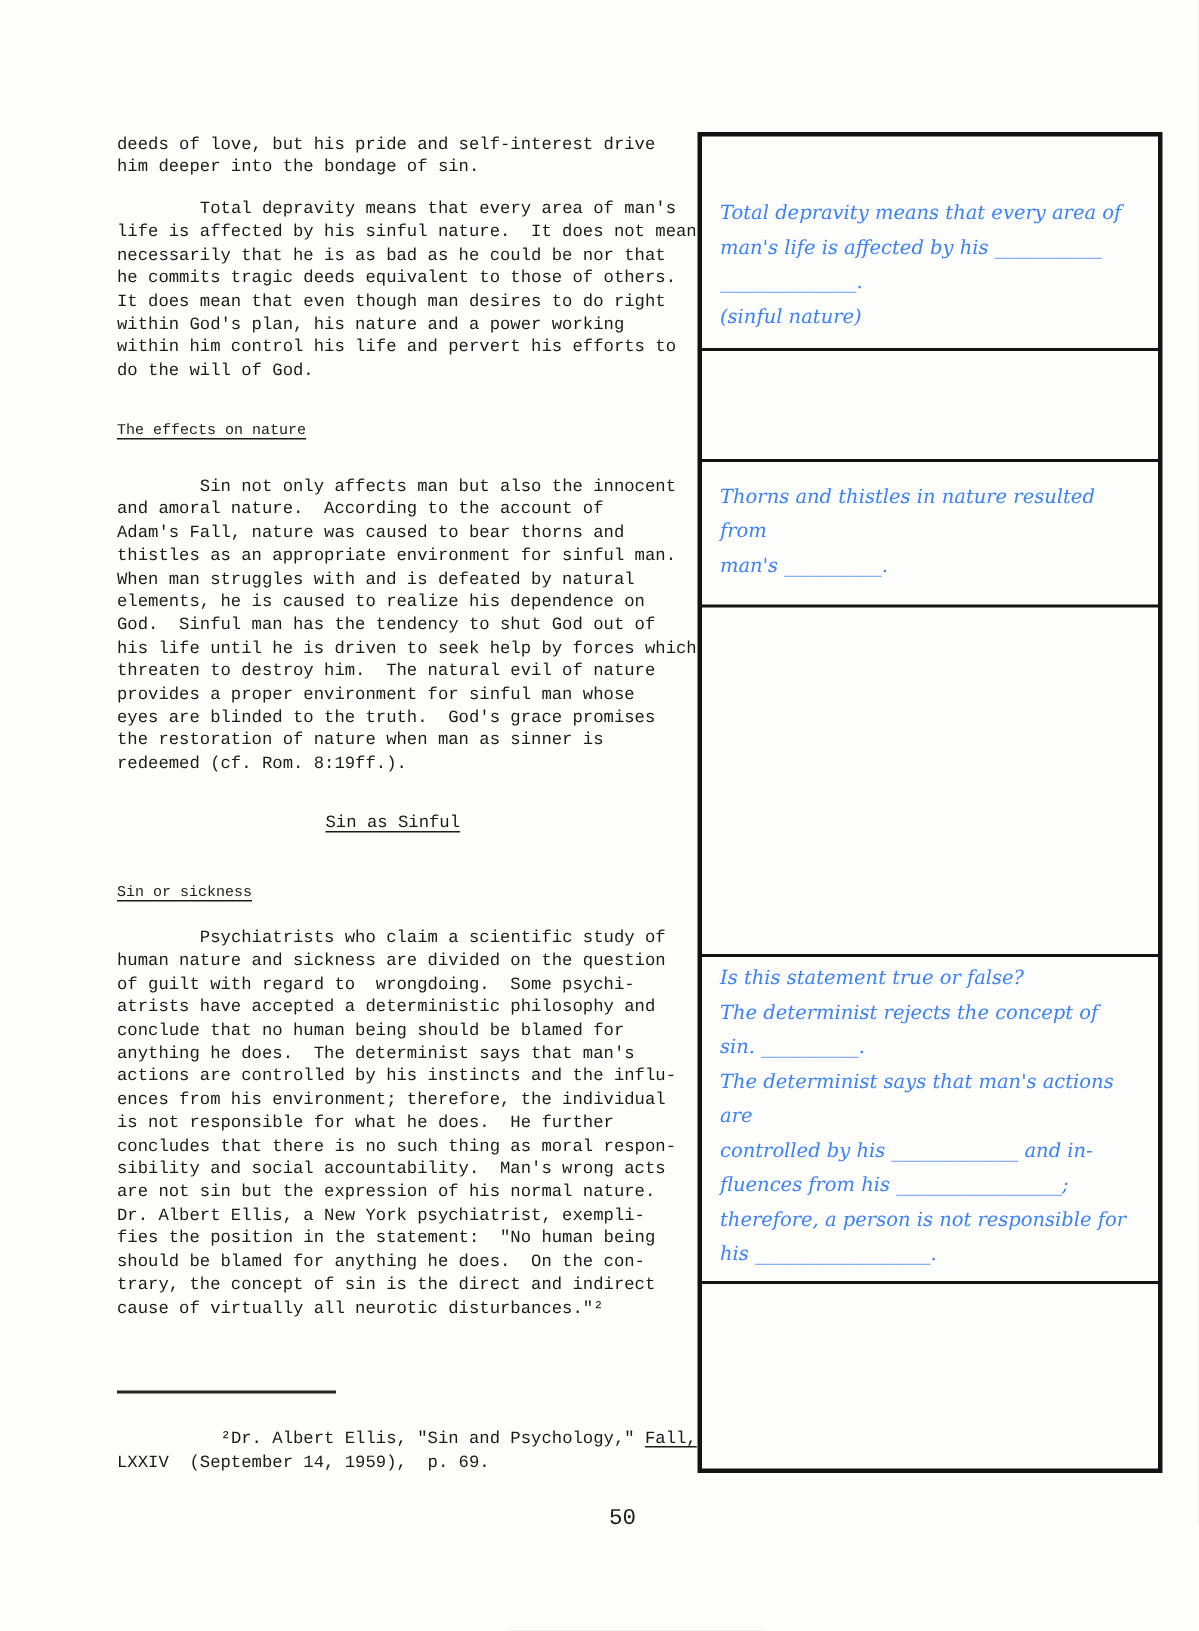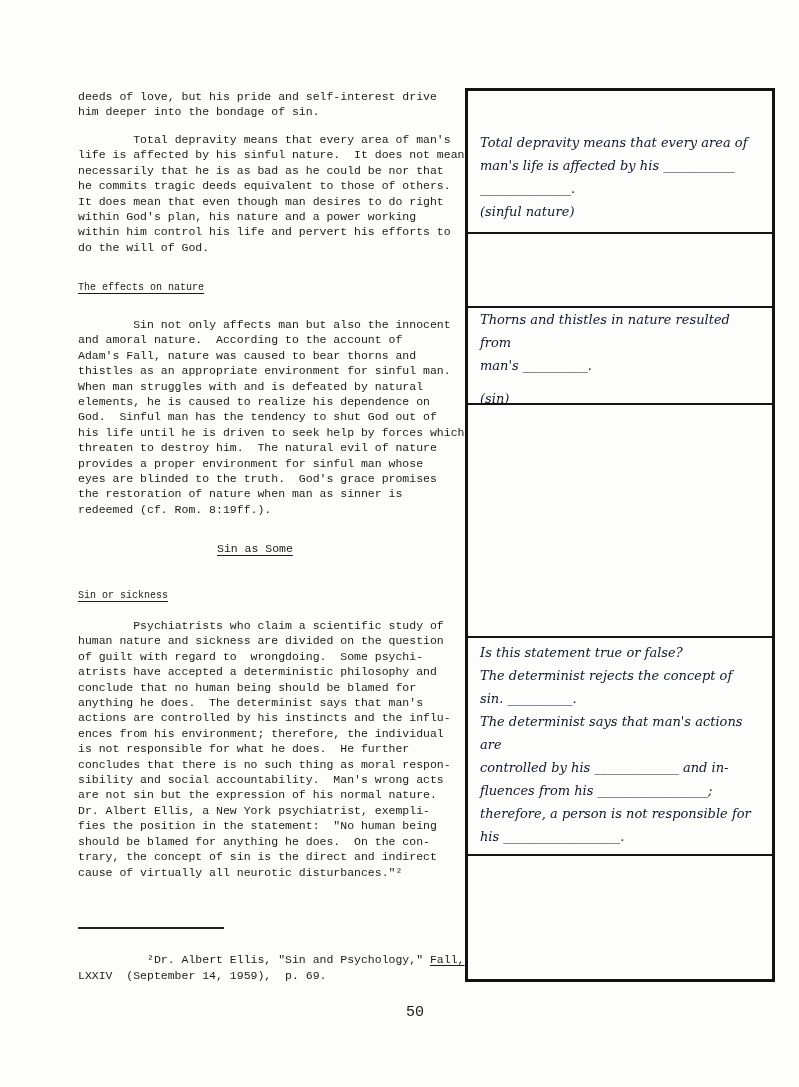--- a/index.html
+++ b/index.html
@@ -67,25 +67,25 @@
   }
   .cell {
     box-sizing: border-box;
     border-top: 2px solid #131313;
     padding: 0 8px 0 12px;
     overflow: hidden;
     font-family: "DejaVu Serif", serif;
     font-style: italic;
     font-size: 13px;
     line-height: 23px;
-    color: #0f172a;
+    color: #3b82f6;
   }
   .c1 { height: 141px; border-top: none; padding-top: 40px; }
   .c2 { height: 74px; }
-  .c3 { height: 97px;  }
+  .c3 { height: 97px;  padding-top: 12px; }
   .c4 { height: 233px; }
   .c5 { height: 218px; padding-top: 3px; }
   .c6 { height: 125px; }
   .frame-text { white-space: pre-wrap; }
   .frame-answer { white-space: pre-wrap; }
   .c1 .frame-answer { }
   .c3 .frame-answer { margin-top: 10px; }
   .c5 .frame-answer { margin-top: 2px; }
 </style>
 </head>
@@ -114,21 +114,21 @@
 When man struggles with and is defeated by natural
 elements, he is caused to realize his dependence on
 God.  Sinful man has the tendency to shut God out of
 his life until he is driven to seek help by forces which
 threaten to destroy him.  The natural evil of nature
 provides a proper environment for sinful man whose
 eyes are blinded to the truth.  God's grace promises
 the restoration of nature when man as sinner is
 redeemed (cf. Rom. 8:19ff.).</div>
 
-  <div class="abs center-heading" style="top:541px">Sin as Some</div>
+  <div class="abs center-heading" style="top:541px">Sin as Sinful</div>
 
   <div class="abs heading" style="top:588px">Sin or sickness</div>
 
   <div class="abs body-text" style="top:618px">        Psychiatrists who claim a scientific study of
 human nature and sickness are divided on the question
 of guilt with regard to  wrongdoing.  Some psychi-
 atrists have accepted a deterministic philosophy and
 conclude that no human being should be blamed for
 anything he does.  The determinist says that man's
 actions are controlled by his instincts and the influ-

